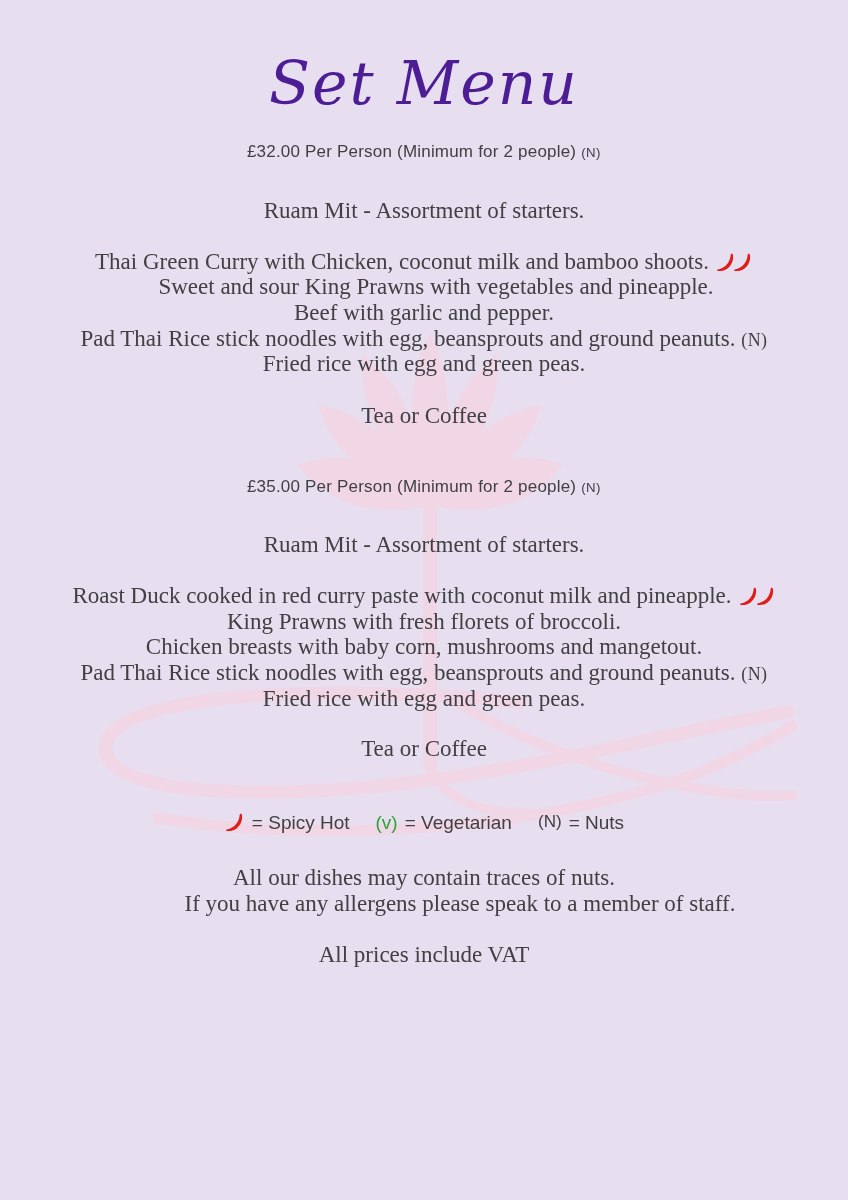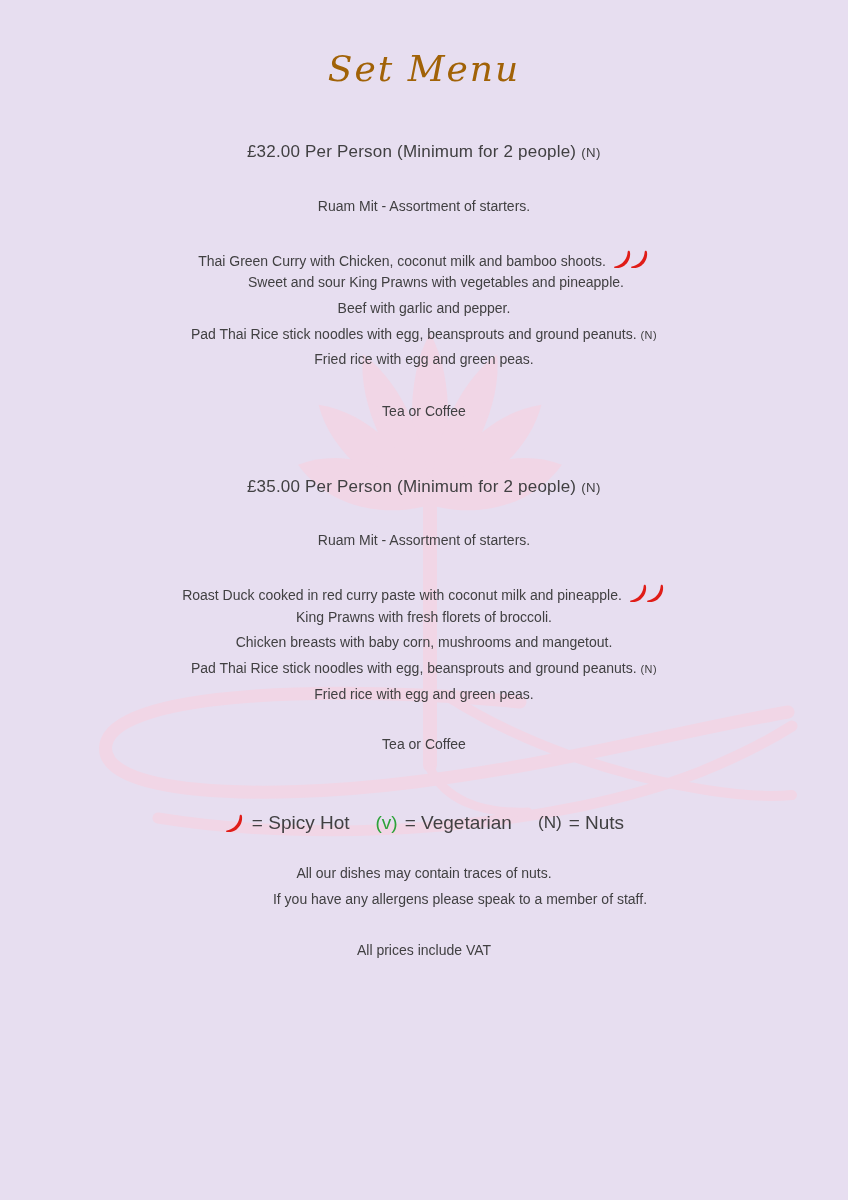--- a/index.html
+++ b/index.html
@@ -25,38 +25,37 @@
     position: absolute;
     left: 0;
     width: 100%;
     text-align: center;
     color: #414042;
     white-space: nowrap;
   }
   .title {
     font-family: "DejaVu Serif", serif;
     font-style: italic;
-    font-size: 36px;
+    font-size: 60px;
     letter-spacing: 2px;
-    color: #a16207;
+    color: #4c1d95;
   }
   .heading { font-size: 17px; letter-spacing: 0.2px; }
-  .body-text { font-size: 14px; }
+  .body-text { font-size: 23px; font-family: Liberation Serif, serif; }
   .nuts-sm { font-size: 0.78em; letter-spacing: 0.5px; }
   .chili {
     display: inline-block;
     width: 21px; height: 21px;
     vertical-align: -4px;
   }
   .chili + .chili { margin-left: -4px; }
   .dish-icons { margin-left: 6px; }
   .legend-row {
     display: flex;
     justify-content: center;
-    align-items: center;
     font-size: 19px;
   }
   .legend-sym { margin-right: 7px; }
   .legend-gap { margin-left: 26px; }
   .veg-sym { color: #2ea33a; }
   .nuts-sym { font-size: 0.9em; }
 </style>
 </head>
 <body>
 

